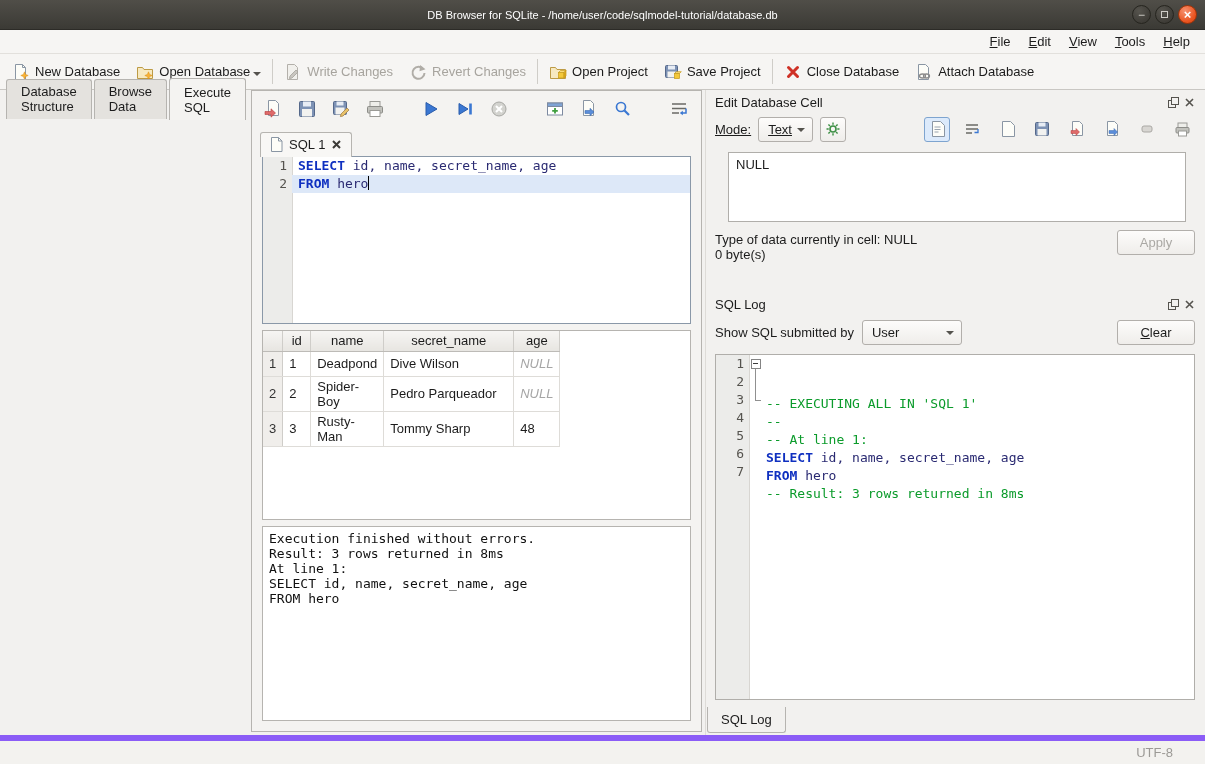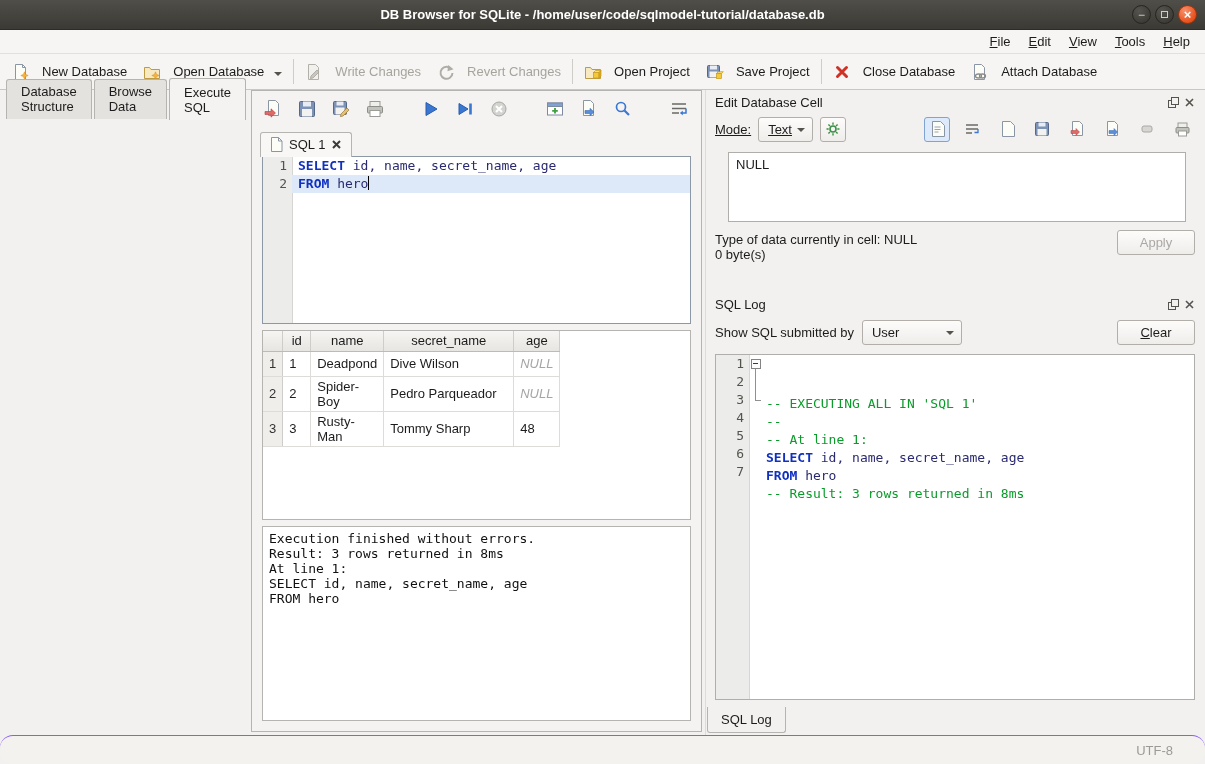--- a/index.html
+++ b/index.html
@@ -2,35 +2,35 @@
 <html><head>
 <meta charset="utf-8">
 <style>
   * { margin:0; padding:0; box-sizing:border-box; }
   html,body { width:1205px; height:764px; }
   body { font-family:"Liberation Sans", sans-serif; font-size:13px; color:#1c1c1c; background:#f2f1ef; overflow:hidden; }
   .window { position:relative; width:1205px; height:764px; display:flex; flex-direction:column; background:#f2f1ef; }
 
   
   .titlebar { height:30px; flex:0 0 30px; background:linear-gradient(#504e48,#3b3a35); position:relative; text-align:center; line-height:30px; border-bottom:1px solid #2c2b27; }
-  .titlebar .title { color:#fff; font-weight:bold; font-size:13px; }
+  .titlebar .title { color:#fff; font-weight:normal; font-size:11px; }
   .win-controls { position:absolute; right:8px; top:5px; display:flex; gap:4px; }
   .wc { width:19px; height:19px; border-radius:50%; display:flex; align-items:center; justify-content:center; font-size:12px; cursor:default; }
   .wc.dark { background:radial-gradient(circle at 35% 30%, #56544e, #35332e); border:1px solid #26251f; color:#cfcdc8; }
   .wc.close { background:radial-gradient(circle at 35% 30%, #f69271, #e95420 65%, #cf4413); border:1px solid #a33308; color:#fff; font-weight:bold; font-size:13px; }
   .wc .sq { width:7px; height:7px; border:1px solid #cfcdc8; }
 
   
   .menubar { height:24px; flex:0 0 24px; background:#f6f5f3; display:flex; align-items:center; padding:0 6px; border-bottom:1px solid #e2e0dc;justify-content:flex-end; }
   .menu-item { display:inline-block; padding:3px 9px; }
   .menu-item::first-letter { text-decoration:underline; }
 
   
   .toolbar { height:36px; flex:0 0 36px; background:#f6f5f3; display:flex; align-items:stretch; padding:0 4px; border-bottom:1px solid #c9c7c3; }
-  .tbbtn { display:flex; align-items:center; gap:12px; padding:0 8px; font-size:13px; }
+  .tbbtn { display:flex; align-items:center; gap:5px; padding:0 8px; font-size:13px; }
   .tbbtn.disabled { color:#a7a49e; }
   .tbsep { width:1px; background:#cfcdc8; margin:5px 3px; }
   .caret-down { width:0; height:0; border:4px solid transparent; border-top-color:#55534e; margin-top:9px; margin-left:-2px; }
 
   
   .content { flex:1; display:flex; min-height:0; }
   .left-pane { width:705px; flex:0 0 705px; display:flex; flex-direction:row; min-height:0; }
   .right-pane { flex:1; display:flex; flex-direction:column; min-height:0; border-left:1px solid #dedcd8; }
 
   
@@ -101,21 +101,21 @@
   .fold.line::before { content:""; position:absolute; left:6px; top:0; bottom:0; width:1px; background:#909090; }
   .fold.end::before { content:""; position:absolute; left:6px; top:0; height:9px; width:5px; border-left:1px solid #909090; border-bottom:1px solid #909090; }
   .logbox .cl .ct { padding-left:3px;margin-top:40px; }
 
   
   .btabs { height:27px; flex:0 0 27px; display:flex; align-items:flex-start; padding-left:1px; }
   .btab { padding:4px 13px 5px; background:#e4e2de; border:1px solid #b6b4b0; border-top:none; margin-right:2px; border-radius:0 0 3px 3px;margin-top:28px; }
   .btab.active { background:#f2f1ef; margin-top:-1px; padding-top:5px; z-index:2; }
 
   
-  .statusbar { height:29px; flex:0 0 29px; background:#f3f2ef; border-top:1px solid #8b5cf6; display:flex; align-items:center; justify-content:flex-end; padding-right:32px; color:#9c9a96;border-radius:13px; }
+  .statusbar { height:29px; flex:0 0 29px; background:#f3f2ef; border-top:6px solid #8b5cf6; display:flex; align-items:center; justify-content:flex-end; padding-right:32px; color:#9c9a96; }
 
   svg { display:block; }
 </style>
 </head>
 <body>
 
 <div class="window">
 
   <div class="titlebar">
     <span class="title">DB Browser for SQLite - /home/user/code/sqlmodel-tutorial/database.db</span>

